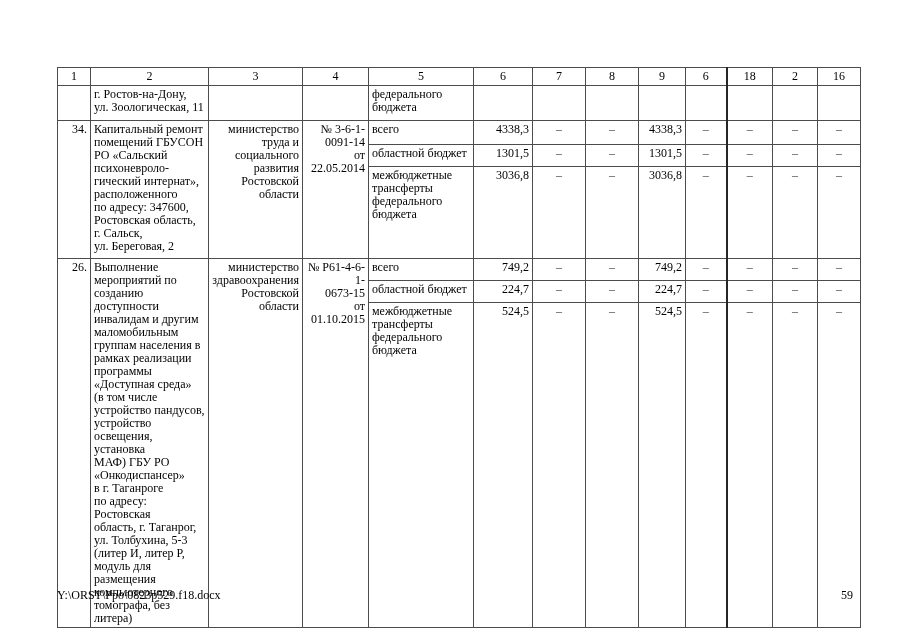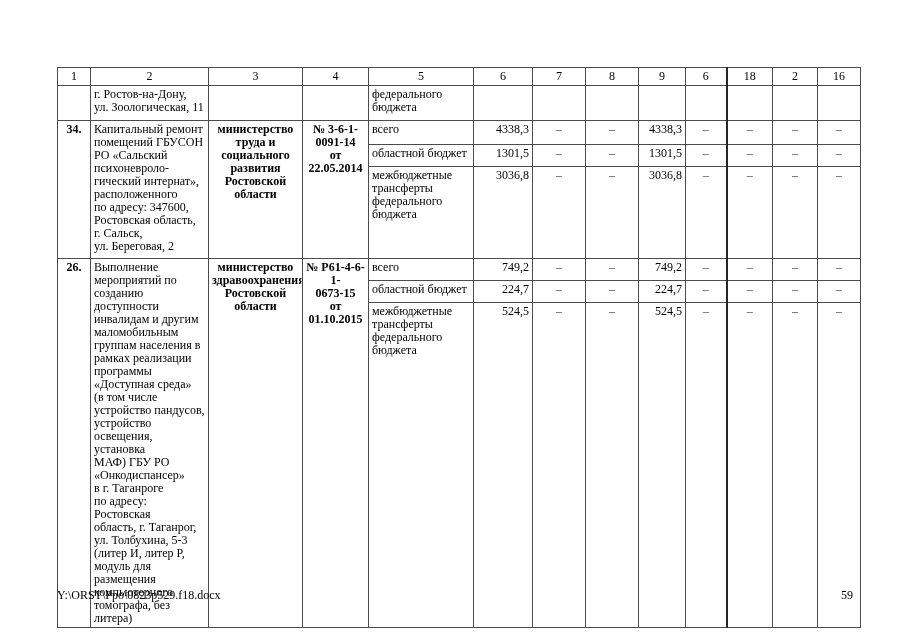--- a/index.html
+++ b/index.html
@@ -15,21 +15,21 @@
   }
   table.doc td{
     border:1px solid #4c4c4c;
     vertical-align:top;
     padding:2px 3px;
     font-size:12px;line-height:13px;
     overflow:hidden;
   }
   td.hd{text-align:center;padding:1px 0;line-height:14px;}
   .pre{white-space:pre-line;}
-  .ctr{text-align:center;font-weight:bold;}
+  .ctr{text-align:right;}
   .num{text-align:right;padding-right:6px;font-family:Liberation Serif, serif;}
   .dash{text-align:center;color:#3d3d3d;}
   .thickL{border-left:2px solid #262626 !important;}
   .footer{
     position:absolute;left:57px;top:589px;width:796px;
     display:flex;justify-content:space-between;
     font-size:12px;line-height:13px;
   }
 </style>
 </head>

